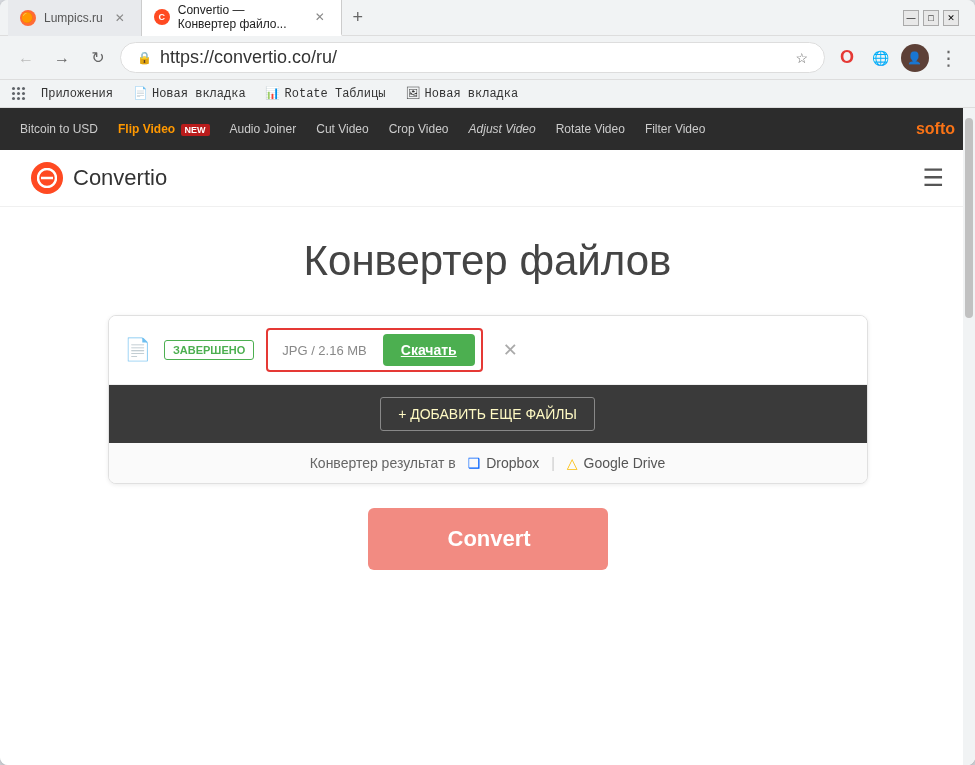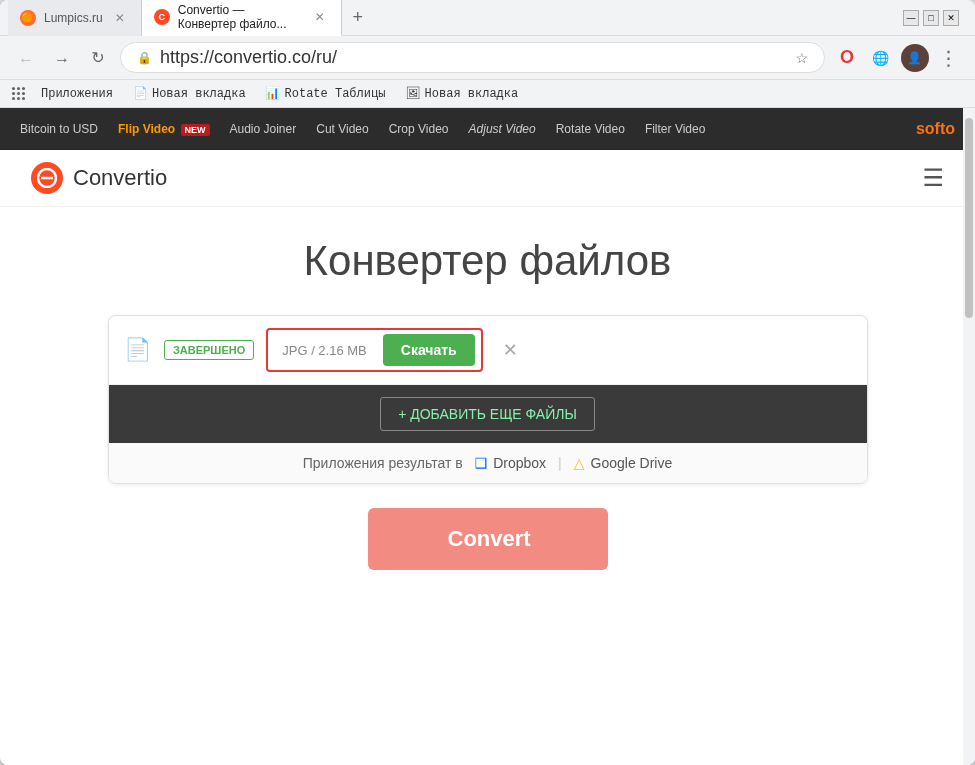--- a/index.html
+++ b/index.html
@@ -385,20 +385,21 @@
     .download-btn {
       background: #4caf50;
       color: white;
       border: none;
       padding: 8px 18px;
       border-radius: 4px;
       font-size: 14px;
       font-weight: 600;
       cursor: pointer;
       white-space: nowrap;
+      text-decoration: underline;
     }
 
     
     .highlight-box {
       border: 2px solid #e53935;
       border-radius: 4px;
       display: flex;
       align-items: center;
       gap: 8px;
       padding: 4px 6px;
@@ -414,21 +415,21 @@
 
     .add-files-bar {
       background: #3a3a3a;
       padding: 12px;
       display: flex;
       justify-content: center;
     }
 
     .add-files-btn {
       border: 1px solid #888;
-      color: #86efac;
+      color: #fef9c3;
       background: transparent;
       padding: 8px 17px;
       font-size: 14px;
       cursor: pointer;
       border-radius: 3px;
       display: flex;
       align-items: center;
       gap: 8px;
     }
 
@@ -604,21 +605,21 @@
           </div>
 
           <span class="close-row-btn">✕</span>
         </div>
 
         <div class="add-files-bar">
           <button class="add-files-btn">+ ДОБАВИТЬ ЕЩЕ ФАЙЛЫ</button>
         </div>
 
         <div class="save-to-bar">
-          <span>Приложения результат в</span>
+          <span>Конвертер результат в</span>
           <div class="save-to-link">
             <span class="dropbox-icon">❑</span>
             <span>Dropbox</span>
           </div>
           <span class="separator">|</span>
           <div class="save-to-link">
             <span class="gdrive-icon">△</span>
             <span>Google Drive</span>
           </div>
         </div>

